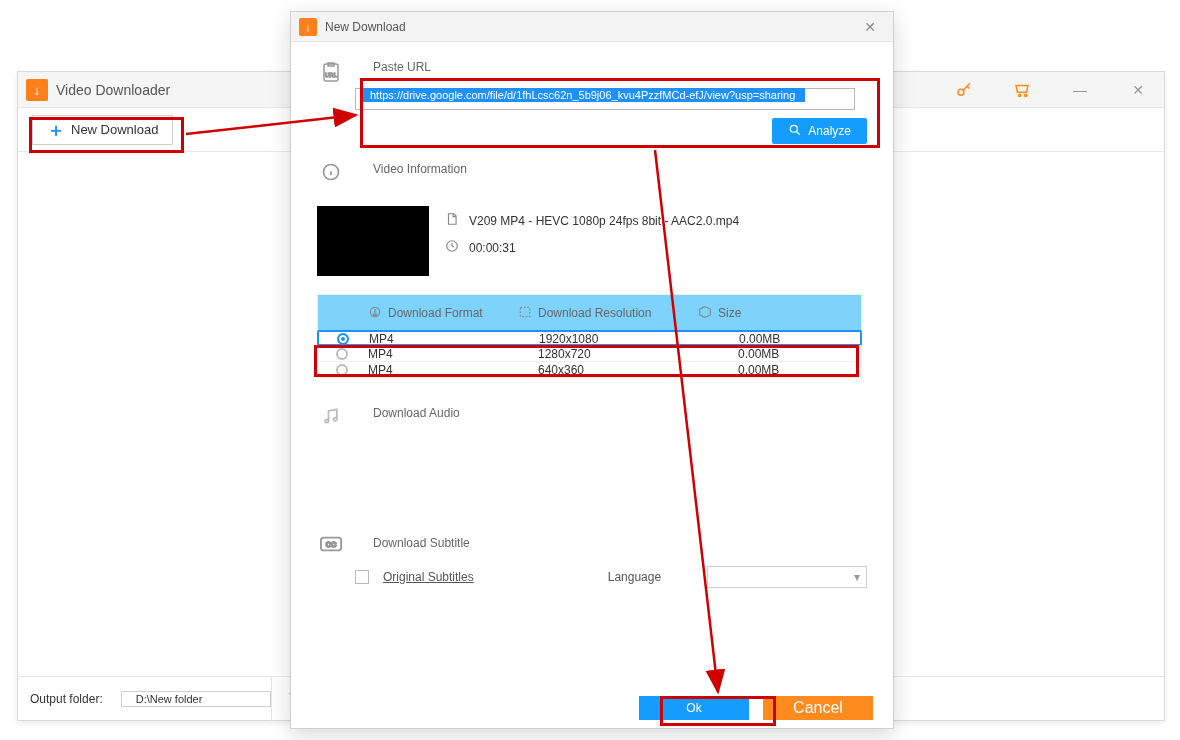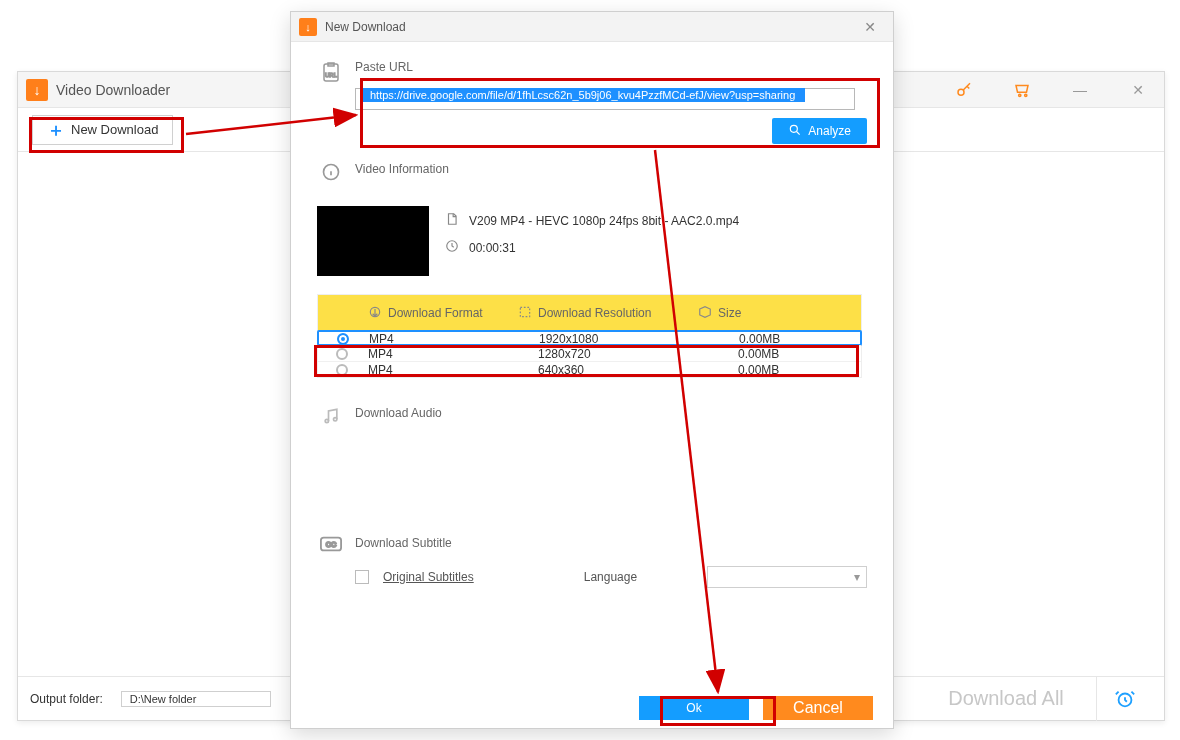--- a/index.html
+++ b/index.html
@@ -55,21 +55,21 @@
     height: 44px;
     border-top: 1px solid #e6e6e6;
     display: flex; align-items: center;
     padding: 0 12px;
     background: #fff;
   }
   .output-label { font-size: 12px; color: #333; margin-right: 18px; }
   .output-field {
     width: 150px; height: 16px;
     border: 1px solid #cfcfcf;
-    font-size: 11px; padding: 0 8px;
+    font-size: 11px; padding: 0 14px;
     color: #333;
   }
   .download-all-btn {
     margin-left: auto;
     height: 44px; width: 180px;
     display: flex; align-items: center; justify-content: center;
     font-size: 20px; color: #c7c7c7; 
   }
   .alarm-icon-box {
     width: 56px; height: 44px;
@@ -96,21 +96,21 @@
   .dlg-logo {
     width: 18px; height: 18px; background: #ff7f1a; color: #fff;
     display:flex; align-items:center; justify-content:center;
     font-size: 11px; border-radius: 2px; margin-right: 8px;
   }
   .dlg-title { font-size: 12px; color: #555; }
   .dlg-close { margin-left: auto; width: 30px; text-align: center; color: #888; font-size: 14px; }
 
   .dlg-body { padding: 18px 26px 0 26px; }
 
-  .section-row { display: flex; align-items: flex-start; gap: 10px; }
+  .section-row { display: flex; align-items: flex-start; gap: 28px; }
   .section-icon { width: 28px; color: #8a8a8a; display:flex; justify-content:center; }
   .section-label { font-size: 12px; color: #666; }
 
   .url-area { margin-left: 38px; margin-top: 4px; }
   .url-input {
     width: 500px; height: 22px;
     border: 1px solid #b8b8b8;
     font-size: 11px; padding: 0 4px;
     color: #fff;
   }
@@ -133,21 +133,21 @@
   .vmeta-row { display:flex; align-items:center; gap:8px; }
   .meta-ico { width:16px; color:#888; }
 
   .dl-video-box { margin-top: 18px; }
   .format-table {
     margin-top: 8px;
     border: 1px solid #eee;
     width: 545px;
   }
   .ft-head {
-    height: 36px; background: #fde047;
+    height: 36px; background: #7dd3fc;
     display: grid;
     grid-template-columns: 50px 150px 180px 165px;
     align-items: center;
     font-size: 12px; color: #666;
   }
   .ft-head > div { display:flex; align-items:center; gap:6px; }
   .ft-row {
     height: 16px;
     display: grid;
     grid-template-columns: 50px 150px 180px 165px;
@@ -180,21 +180,21 @@
     width:14px; height:14px; border:1px solid #bbb; background:#fff;
   }
   .orig-sub { text-decoration: underline; color:#555; }
   .lang-select {
     margin-left: auto;
     width: 160px; height: 22px;
     border:1px solid #cfcfcf;
     display:flex; align-items:center; justify-content:flex-end;
     padding: 0 6px; color:#999;
   }
-  .lang-label { margin-left: 96px; font-size:12px; color:#555; }
+  .lang-label { margin-left: 120px; font-size:12px; color:#555; }
 
   .dlg-footer {
     position: absolute; left:0; right:0; bottom:0;
     height: 40px; display:flex; align-items:center; justify-content:flex-end;
     gap: 14px; padding-right: 20px;
   }
   .ok-btn {
     width: 110px; height: 24px; background:#149dff; color:#fff;
     font-size:12px; border:none; cursor:pointer;
   }
@@ -239,21 +239,20 @@
   <div class="main-toolbar">
     <button class="new-download-btn">
       <span class="plus">＋</span>
       <span>New Download</span>
     </button>
   </div>
 
   <div class="main-bottom">
     <span class="output-label">Output folder:</span>
     <input class="output-field" type="text" value="D:\New folder" style="">
-    <div class="download-all-btn">Download All</div>
     <div class="alarm-icon-box">
       <svg width="22" height="22" viewBox="0 0 24 24" fill="none" stroke="currentColor" stroke-width="2">
           <circle cx="12" cy="13" r="7"></circle>
           <path d="M12 10v3l2 2M5 4L2 7M19 4l3 3"></path>
         </svg>
     </div>
   </div>
 </div>
 
 <div class="dialog">

